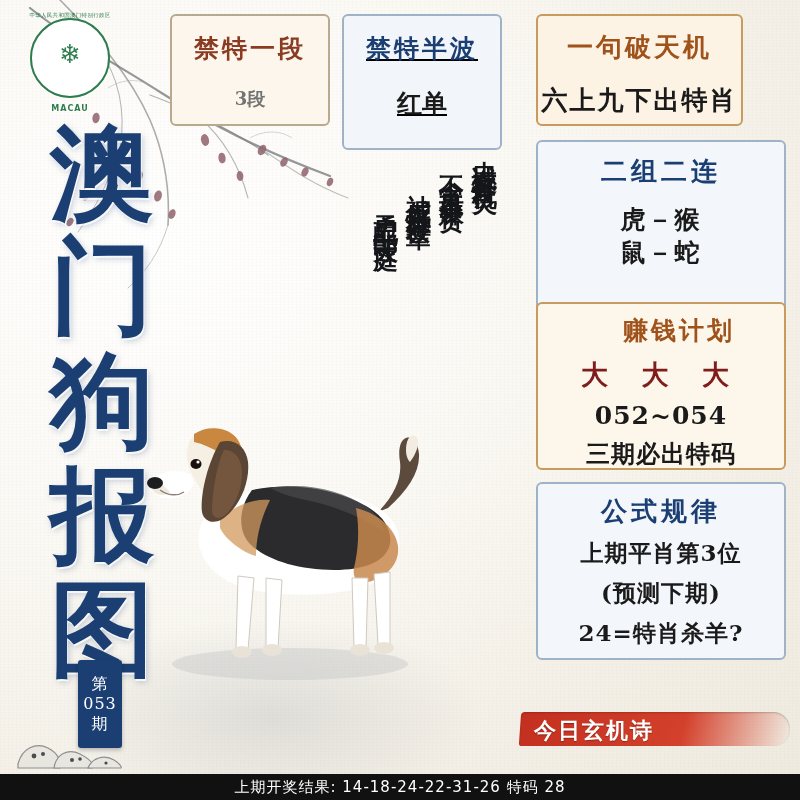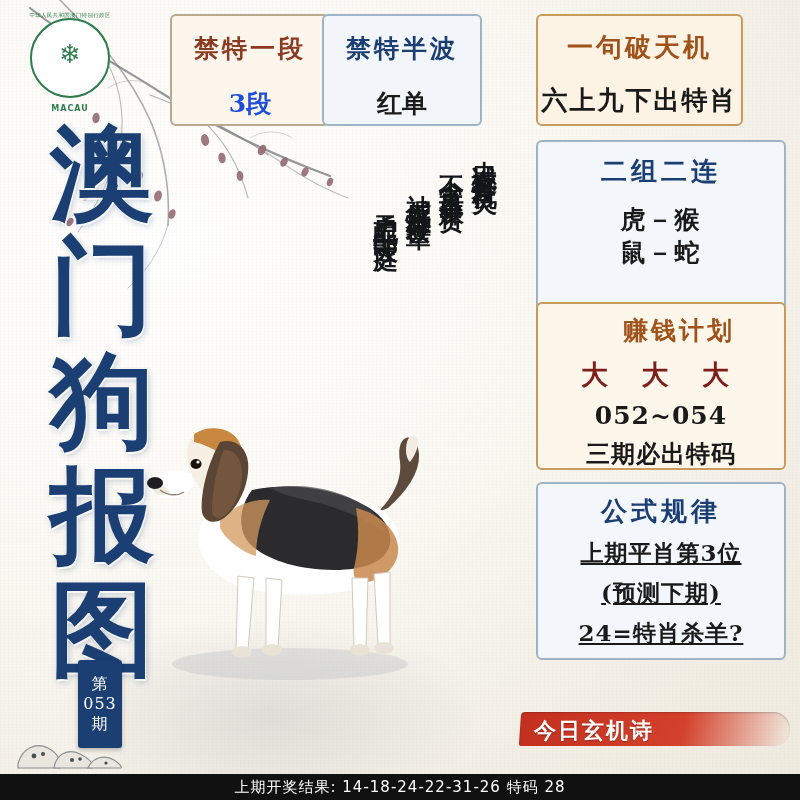--- a/index.html
+++ b/index.html
@@ -108,25 +108,25 @@
     font-family:"DejaVu Serif","Liberation Serif",serif;
   }
   .box .bt{font-weight:bold;letter-spacing:3px;}
   .box .bv{font-weight:bold;}
 
   .box-a{
     left:170px;top:14px;width:160px;height:112px;
     border:2px solid #b9a98f;background:#fdf6ec;
   }
   .box-a .bt{font-size:25px;color:#8a3b22;margin-top:16px;}
-  .box-a .bv{font-size:25px;color:#1d4ed8;margin-top:22px;}
+  .box-a .bv{font-size:18px;color:#737373;margin-top:22px;}
 
   .box-b{
-    left:322px;top:14px;width:160px;height:112px;
-    border:2px solid #9fb3c6;background:#f2f6fa;
+    left:342px;top:14px;width:160px;height:136px;
+    border:2px solid #9fb3c6;background:#f2f6fa;text-decoration:underline;
   }
   .box-b .bt{font-size:25px;color:#1b3f73;margin-top:16px;}
   .box-b .bv{font-size:25px;color:#1a1a1a;margin-top:22px;}
 
   .box-c{
     left:536px;top:14px;width:207px;height:112px;
     border:2px solid #c79a5e;background:#fdf3e4;
   }
   .box-c .bt{font-size:26px;color:#a0521b;margin-top:14px;}
   .box-c .bv{font-size:26px;color:#1a1a1a;margin-top:18px;letter-spacing:2px;}
@@ -146,21 +146,21 @@
   .box-e .bt{font-size:25px;color:#a0521b;margin-top:10px;letter-spacing:3px;padding-left:36px;}
   .box-e .r1{font-size:27px;color:#7f1d1d;margin-top:10px;letter-spacing:12px;font-weight:bold;}
   .box-e .r2{font-size:25px;color:#1a1a1a;margin-top:8px;letter-spacing:1px;font-weight:bold;}
   .box-e .r3{font-size:24px;color:#1a1a1a;margin-top:8px;letter-spacing:1px;font-weight:bold;}
 
   .box-f{
     left:536px;top:482px;width:250px;height:178px;
     border:2px solid #9fb3c6;background:#f3f7fb;
   }
   .box-f .bt{font-size:26px;color:#1b3f73;margin-top:10px;letter-spacing:4px;}
-  .box-f .r{font-size:23px;color:#1a1a1a;margin-top:9px;letter-spacing:1px;font-weight:bold;text-decoration:underline;}
+  .box-f .r{font-size:23px;color:#1a1a1a;margin-top:9px;letter-spacing:1px;font-weight:bold;}
 
   
   .banner{
     position:absolute;left:520px;top:668px;width:270px;height:36px;margin-top:44px;
   }
   .banner .brush{
     position:absolute;left:0;top:0;width:270px;height:34px;
     background:linear-gradient(100deg,#c3301f 0%,#d3402b 60%,rgba(211,64,43,.0) 100%);
     border-radius:4px 18px 14px 3px;
     transform:skewX(-4deg);

